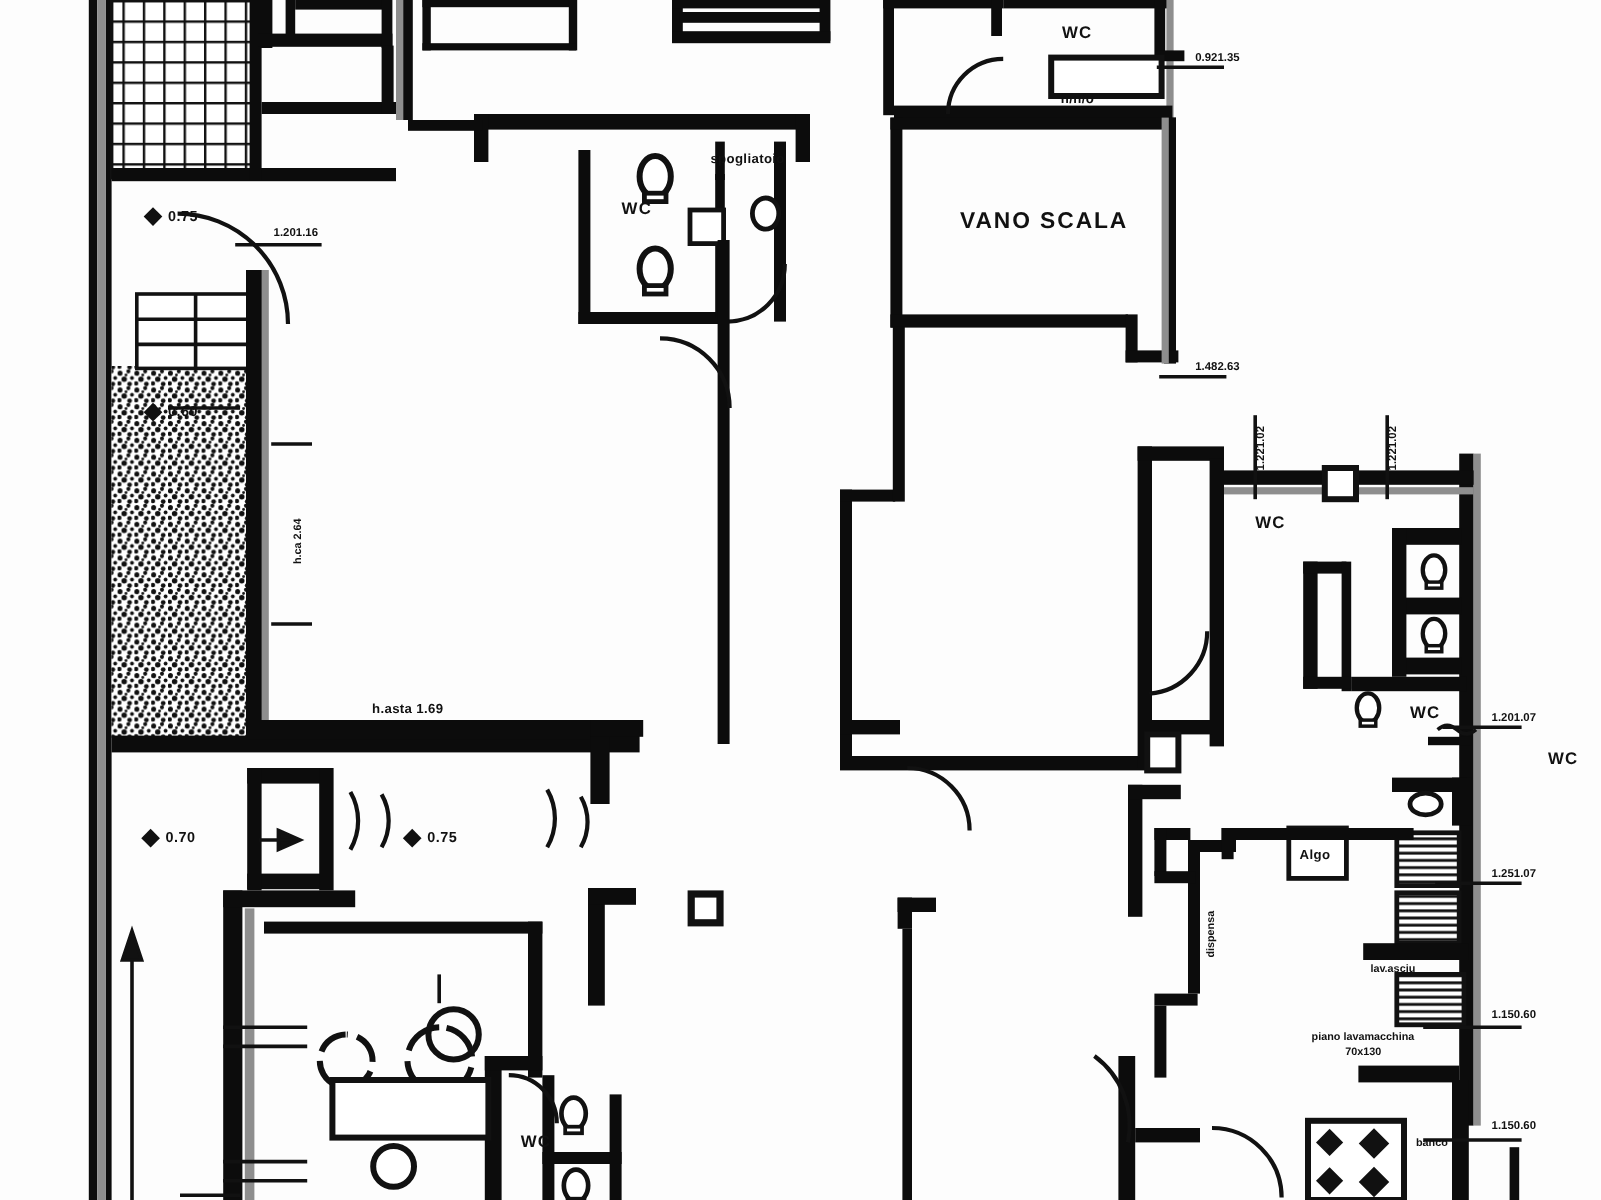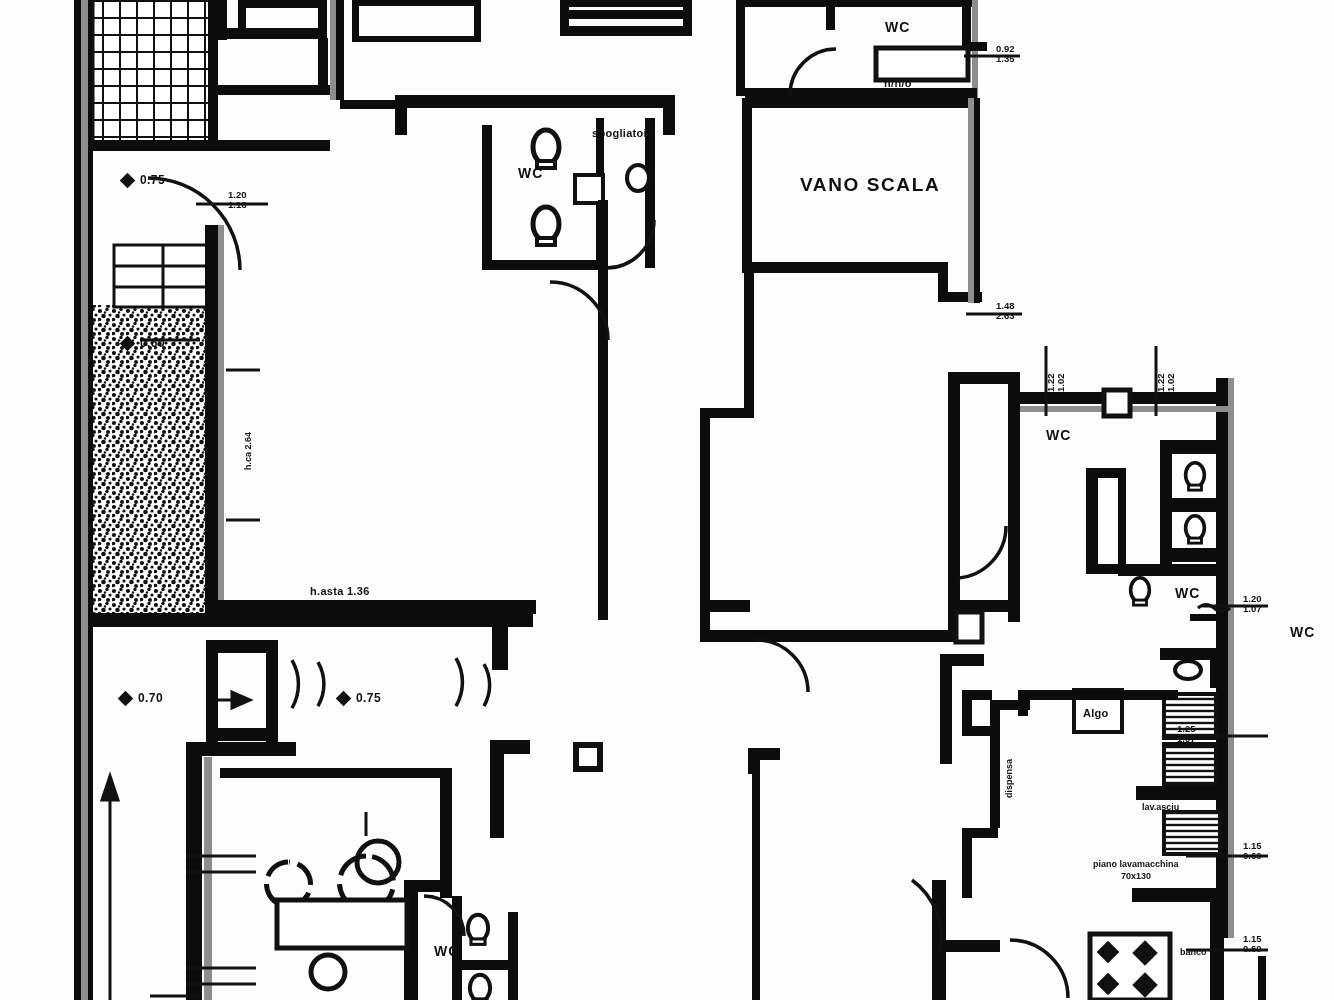--- a/index.html
+++ b/index.html
@@ -7,21 +7,21 @@
   #plan{position:relative;width:1334px;height:1000px;background:#fdfdfd;overflow:hidden;}
   #plan svg{position:absolute;left:0;top:0;}
   .lbl{position:absolute;font-family:"Liberation Sans",sans-serif;font-weight:700;color:#111;
        letter-spacing:.5px;white-space:nowrap;line-height:1;}
   .lbl.room{font-size:19px;letter-spacing:1.6px;}
   .lbl.wc{font-size:14px;letter-spacing:1px;}
   .lbl.small{font-size:11px;letter-spacing:.3px;}
   .lbl.tiny{font-size:9px;letter-spacing:0px;}
   .lbl.lvl{font-size:12px;letter-spacing:.4px;}
   .rot90{transform:rotate(-90deg);transform-origin:left top;}
-  .dimstack{position:absolute;display:flex;flex-direction:column;align-items:flex-start;
+  .dimstack{position:absolute;display:flex;flex-direction:row;align-items:flex-start;
             font-size:9.5px;font-weight:700;line-height:1.02;color:#111;white-space:nowrap;}
   .dimstack.v{transform:rotate(-90deg);transform-origin:left top;}
   .diamond{position:absolute;width:11px;height:11px;background:#111;
            transform:rotate(45deg);}
 </style>
 </head>
 <body>
 
 <div id="plan">
 
@@ -326,21 +326,21 @@
 <div class="lbl wc" style="left:1046px;top:428px;">WC</div>
 <div class="lbl wc" style="left:1175px;top:586px;">WC</div>
 <div class="lbl wc" style="left:1290px;top:625px;">WC</div>
 <div class="lbl wc" style="left:434px;top:944px;">WC</div>
 <div class="lbl small" style="left:1083px;top:708px;text-align:right;">Algo</div>
 <div class="lbl tiny" style="left:1142px;top:803px;">lav.asciu</div>
 <div class="lbl tiny rot90" style="left:1005px;top:798px;">dispensa</div>
 <div class="lbl tiny" style="left:1167px;top:948px;padding-left:13px;">banco</div>
 
 <div class="lbl tiny rot90" style="left:244px;top:470px;">h.ca 2.64</div>
-<div class="lbl small" style="left:310px;top:586px;">h.asta 1.36</div>
+<div class="lbl small" style="left:310px;top:586px;">h.asta 1.69</div>
 <div class="lbl tiny" style="left:1093px;top:860px;">piano lavamacchina</div>
 <div class="lbl tiny" style="left:1121px;top:872px;">70x130</div>
 
 <div class="diamond" style="left:122px;top:175px;"></div>
 <div class="lbl lvl" style="left:140px;top:174px;">0.75</div>
 
 <div class="diamond" style="left:122px;top:338px;"></div>
 <div class="lbl lvl" style="left:140px;top:337px;">0.60</div>
 
 <div class="diamond" style="left:120px;top:693px;"></div>
@@ -372,21 +372,21 @@
 <div class="dimstack v" style="left:1156px;top:392px;">
   <span>1.22</span>
   <span>1.02</span>
 </div>
 
 <div class="dimstack" style="left:1243px;top:594px;">
   <span>1.20</span>
   <span>1.07</span>
 </div>
 
-<div class="dimstack" style="left:1177px;top:724px;">
+<div class="dimstack" style="left:1243px;top:724px;">
   <span>1.25</span>
   <span>1.07</span>
 </div>
 
 <div class="dimstack" style="left:1243px;top:841px;">
   <span>1.15</span>
   <span>0.60</span>
 </div>
 
 <div class="dimstack" style="left:1243px;top:934px;">

